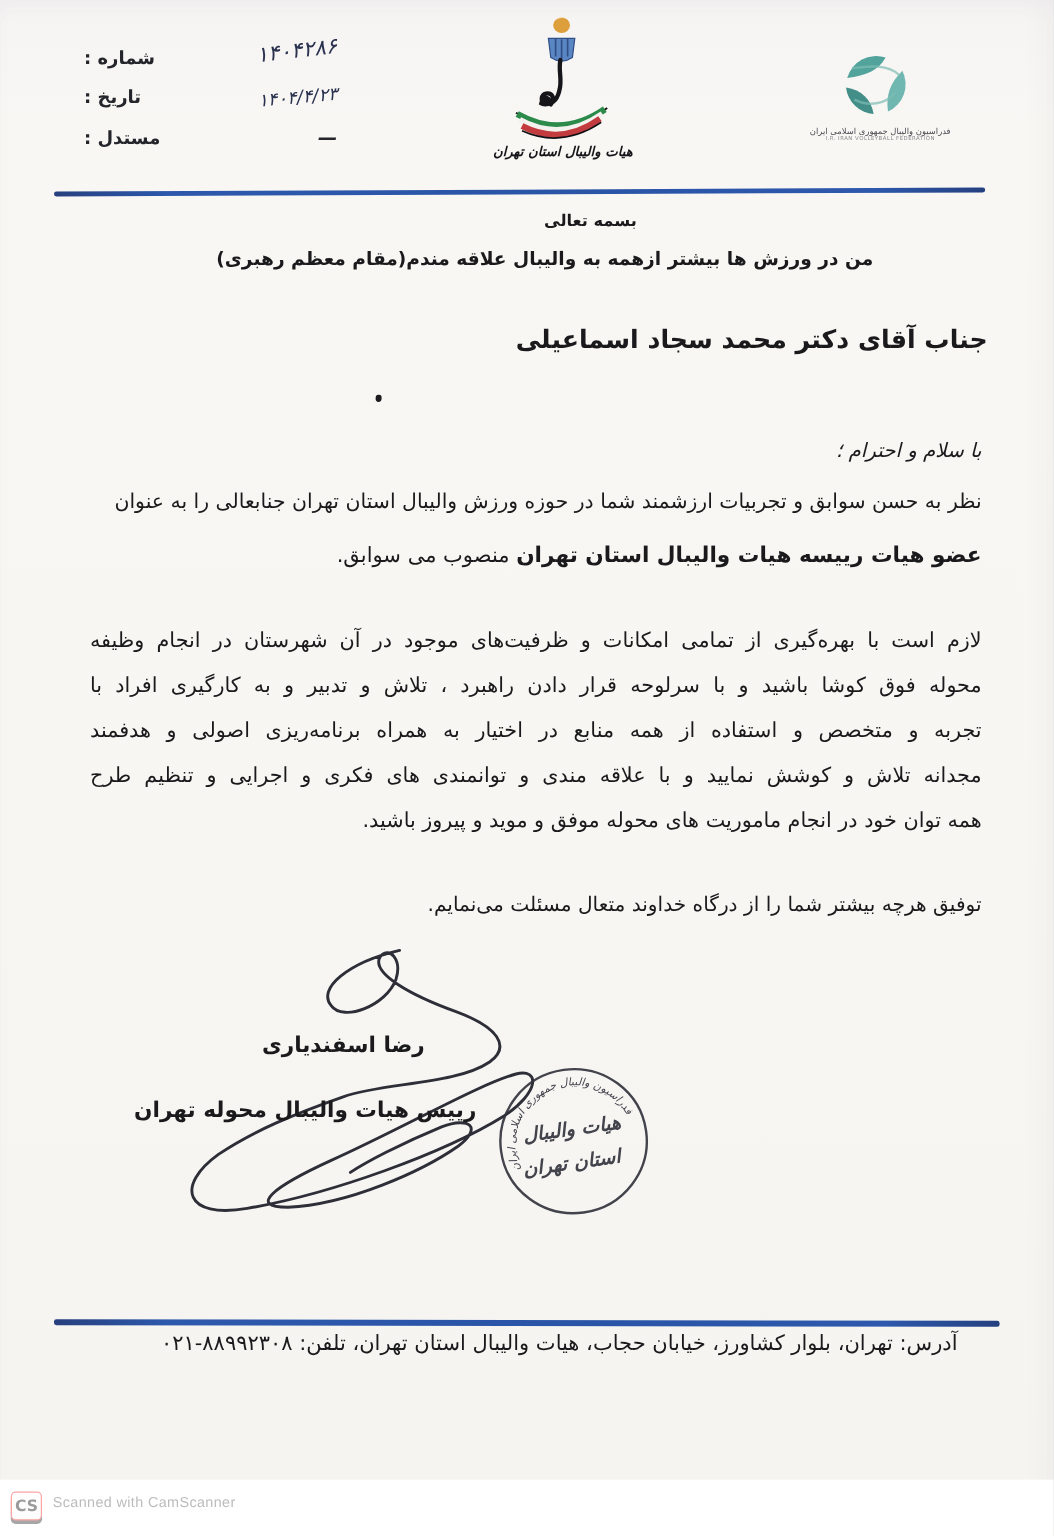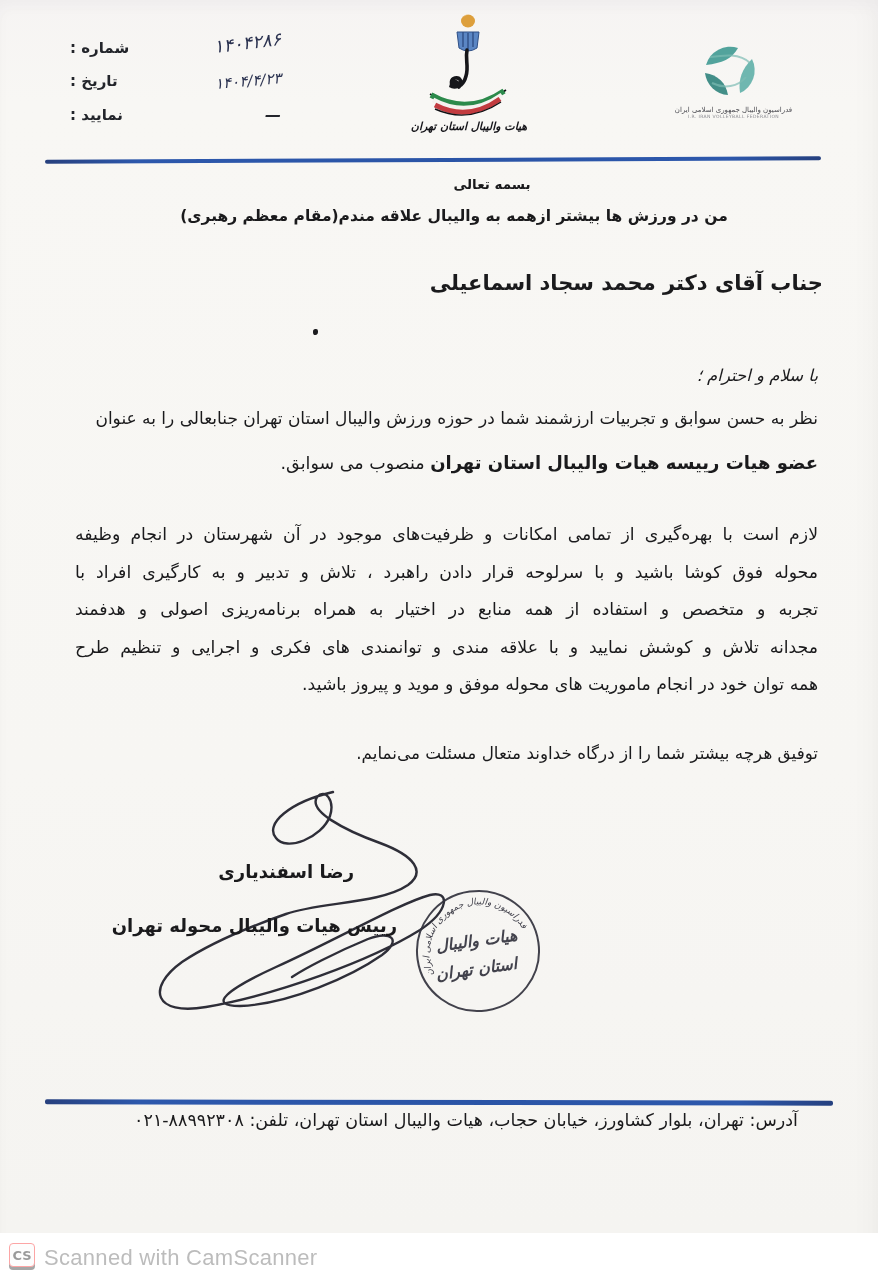--- a/index.html
+++ b/index.html
@@ -48,40 +48,40 @@
   .signer-name{right:524px;top:861px;font-weight:700;font-size:18px;white-space:nowrap;}
   .signer-title{right:481px;top:915px;font-weight:700;font-size:18px;white-space:nowrap;}
 
   .footer-text{left:0;right:0;top:1110px;text-align:center;font-size:17.5px;transform:translateX(27px);}
 
   
   .cam-strip{left:0;top:1233px;width:878px;height:47px;background:#ffffff;}
   .cs-badge{position:absolute;left:9px;top:10px;width:24px;height:22px;border:1px solid #fca5a5;
     border-radius:4px;background:#fdfdfd;color:#9a9a9a;font-weight:700;font-size:13px;
     display:flex;align-items:center;justify-content:center;box-shadow:0 3px 0 #a6a6a6;}
-  .cs-text{position:absolute;left:44px;top:12px;font-size:22px;color:#bcbcbc;letter-spacing:.3px;font-family:"Liberation Sans",sans-serif;}
+  .cs-text{position:absolute;left:44px;top:12px;font-size:12px;color:#bcbcbc;letter-spacing:.3px;font-family:"Liberation Sans",sans-serif;}
 
   .logo-caption{font-weight:700;font-size:11px;font-style:italic;color:#15151a;white-space:nowrap;}
 </style>
 </head>
 <body>
 
 <div class="page">
 
   <div class="abs rtl hdr-fields">
     <div class="hdr-row">
       <span class="hdr-label">شماره :</span>
       <span class="hdr-value hv-no">۱۴۰۴۲۸۶</span>
     </div>
     <div class="hdr-row">
       <span class="hdr-label">تاریخ :</span>
       <span class="hdr-value hv-date">۱۴۰۴/۴/۲۳</span>
     </div>
     <div class="hdr-row">
-      <span class="hdr-label">نمایید :</span>
+      <span class="hdr-label">مستدل :</span>
       <span class="hdr-value hv-dash">—</span>
     </div>
   </div>
 
   <div class="abs" style="left:396px;top:10px;width:146px;text-align:center;">
     <svg width="146" height="106" viewBox="0 0 146 106">
       <ellipse cx="72" cy="11" rx="7" ry="6.5" fill="#dd9f3c"></ellipse>
       <path d="M67 7 q4 -5 9 -1 q-4 -3 -9 1" fill="#f3e3c0"></path>
       <path d="M61 22 h22 l-2 16 q-9 6 -18 0 z" fill="#5b86c4" stroke="#2f4f86" stroke-width="1"></path>
       <path d="M67 22 v15 M72 23 v16 M77 22 v15" stroke="#2f4f86" stroke-width="1.4" fill="none"></path>

